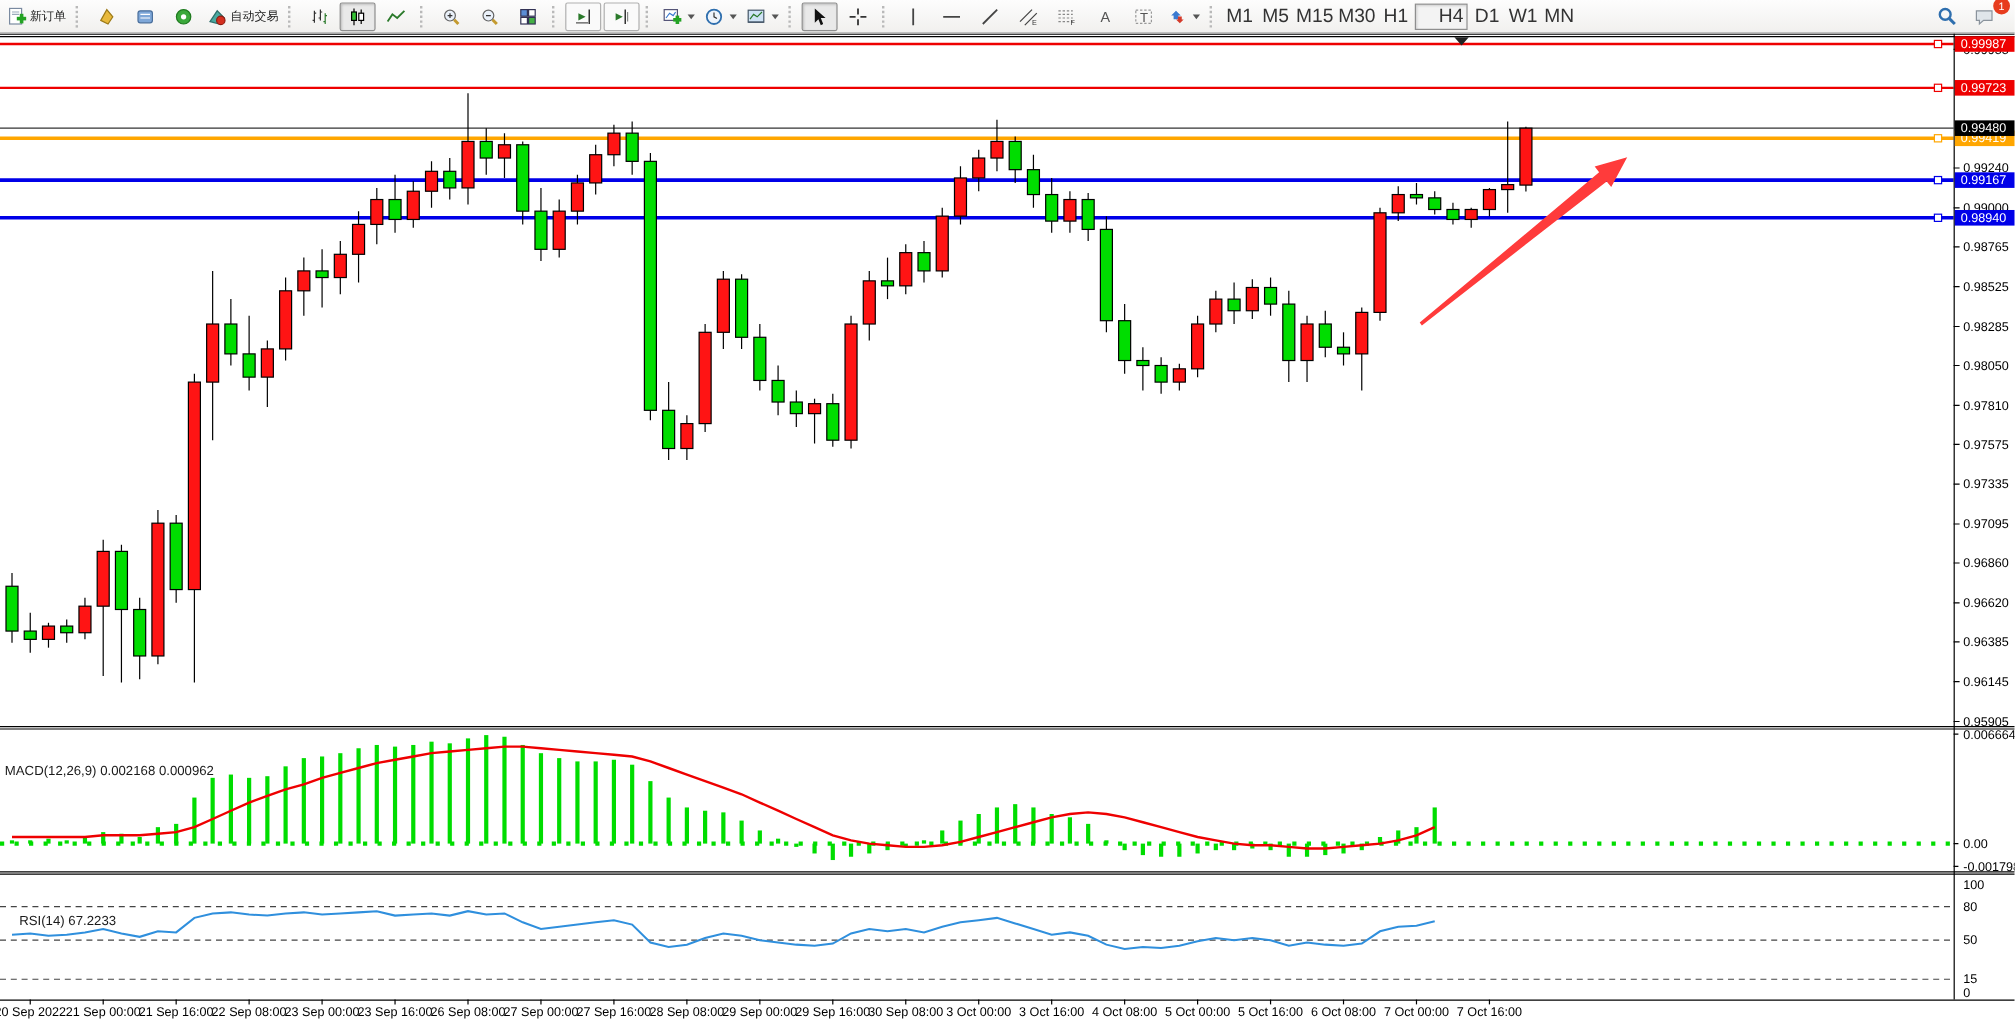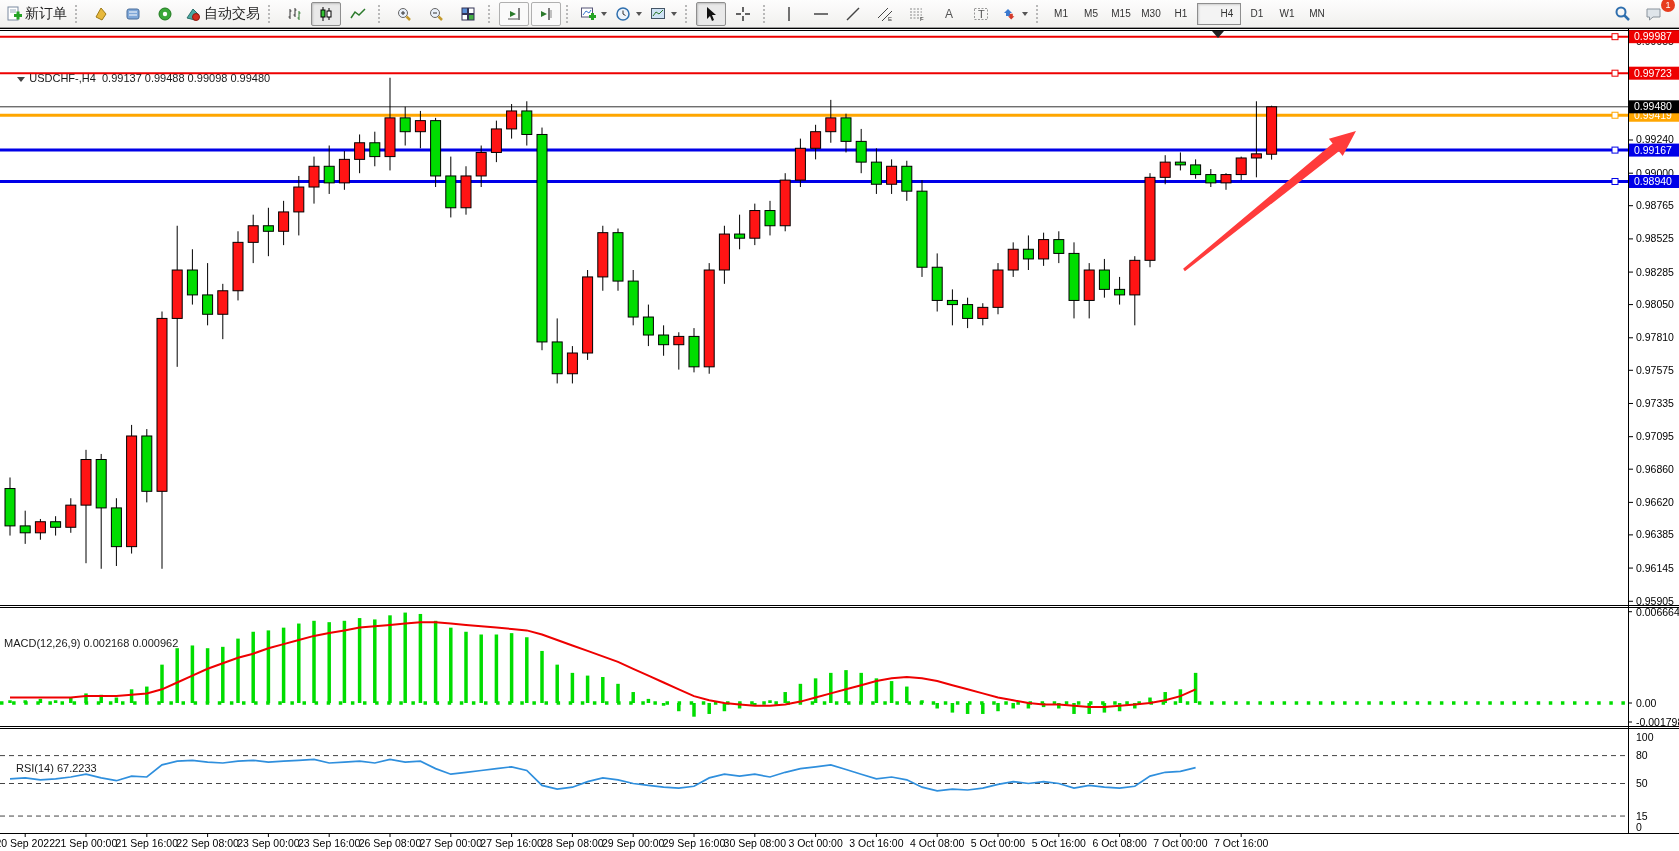--- a/index.html
+++ b/index.html
@@ -4,26 +4,26 @@
 <style>
   html,body{margin:0;padding:0;width:1679px;height:851px;overflow:hidden;background:#fff;
     font-family:"Liberation Sans",sans-serif;}
   
   #toolbar{height:27px;background:linear-gradient(#fdfdfd,#f1f0ee);border-bottom:1px solid #9a9a9a;
     display:flex;align-items:center;padding:0 2px;box-sizing:content-box;}
   .tbtn{height:22px;min-width:24px;display:flex;align-items:center;justify-content:center;
     border:1px solid transparent;border-radius:2px;margin:0 1px;padding:0 2px;gap:3px;cursor:default;}
   .tbtn.pressed{background:#e9e9e9;border-color:#8e8e8e;box-shadow:inset 1px 1px 2px rgba(0,0,0,.18);}
   .tbtn.outlined{border-color:#b0b0b0;background:#fafafa;}
-  .tlabel{font-size:14px;color:#222;white-space:nowrap;}
+  .tlabel{font-size:10px;color:#222;white-space:nowrap;}
   .grip{width:4px;height:18px;margin:0 4px;border-left:2px dotted #b9b9b9;}
   .caret{width:0;height:0;border-left:3.5px solid transparent;border-right:3.5px solid transparent;
     border-top:4px solid #555;margin-left:2px;}
   .tfbtn{height:20px;min-width:26px;display:flex;align-items:center;justify-content:center;
-    border:1px solid transparent;margin:0 1px;font-size:10px;color:#333;}
+    border:1px solid transparent;margin:0 1px;font-size:16px;color:#333;}
   .tfbtn.pressed{background:#f3f3f3;border-color:#8e8e8e;box-shadow:inset 1px 1px 2px rgba(0,0,0,.15);padding-left:16px;}
   .spacer{flex:1;}
   .badge{position:absolute;top:-5px;right:-7px;background:#e73c1e;color:#fff;font-size:9px;
     width:14px;height:14px;border-radius:50%;display:flex;align-items:center;justify-content:center;}
   
   #chart-wrap{position:relative;width:1679px;height:823px;background:#fff;}
   #chart-svg{position:absolute;left:0;top:0;}
   .overlay{position:absolute;font-size:11px;color:#1a1a1a;white-space:pre;z-index:5;}
   #symbol-title{left:5px;top:32px;}
   #macd-label{left:4px;top:609px;}
@@ -621,18 +621,15 @@
           <rect x="1629" y="108.7396205999994" width="50" height="13" fill="#ffa600"></rect>
           <text x="1634" y="118.7396205999994" font-size="10.5" font-family="Liberation Sans,sans-serif" fill="#fff">0.99419</text>
           <rect x="1629" y="143.5943957999989" width="50" height="13" fill="#0000e8"></rect>
           <text x="1634" y="153.5943957999989" font-size="10.5" font-family="Liberation Sans,sans-serif" fill="#fff">0.99167</text>
           <rect x="1629" y="174.99135600000045" width="50" height="13" fill="#0000e8"></rect>
           <text x="1634" y="184.99135600000045" font-size="10.5" font-family="Liberation Sans,sans-serif" fill="#fff">0.98940</text>
           <rect x="1629" y="100.3025519999992" width="50" height="13" fill="#000000"></rect>
           <text x="1634" y="110.3025519999992" font-size="10.5" font-family="Liberation Sans,sans-serif" fill="#fff">0.99480</text>
         </g>
       </svg></div>
-  <div class="overlay" id="symbol-title">
-    <span class="tri"></span><span>USDCHF-,H4</span>&nbsp;&nbsp;<span>0.99137 0.99488 0.99098 0.99480</span>
-  </div>
   <div class="overlay" id="macd-label">MACD(12,26,9) 0.002168 0.000962</div>
   <div class="overlay" id="rsi-label">RSI(14) 67.2233</div>
 </div>
 
 </body></html>

